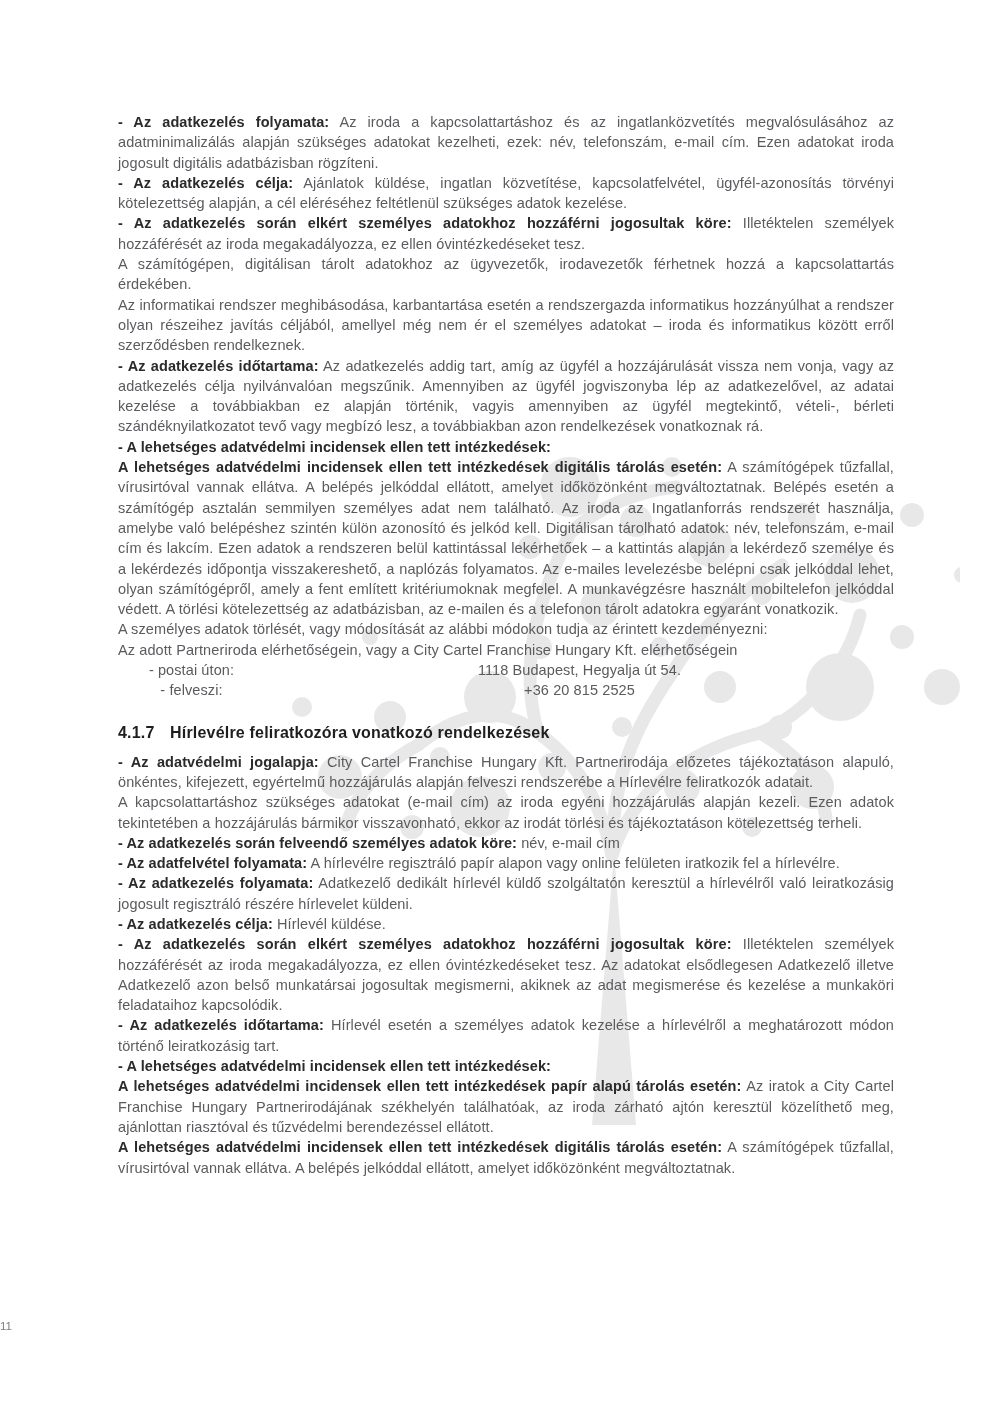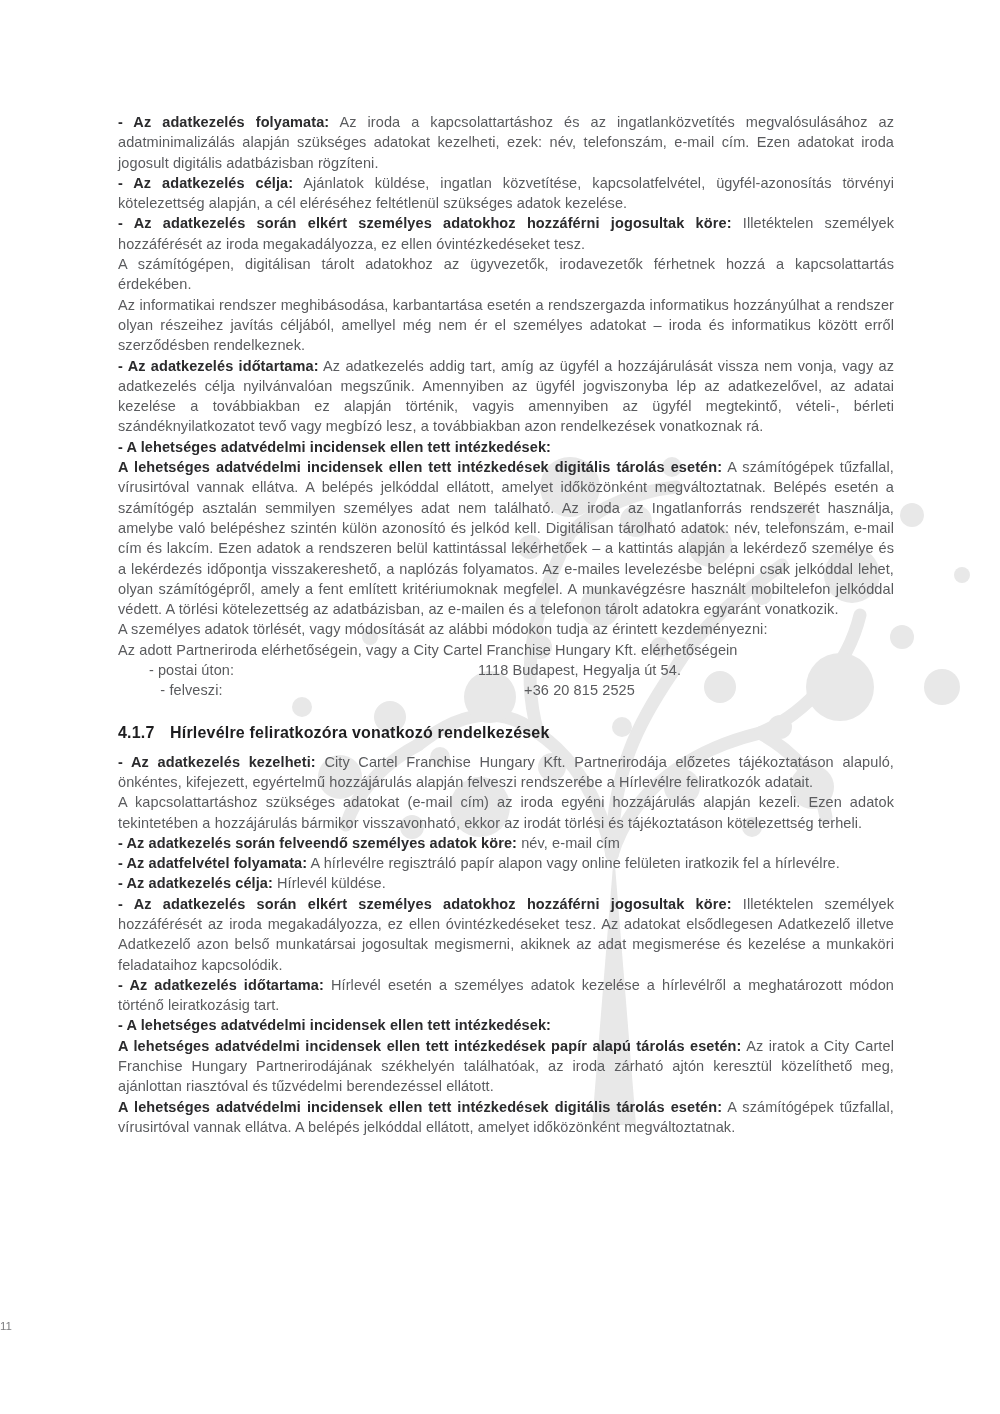--- a/index.html
+++ b/index.html
@@ -2,21 +2,20 @@
 <html lang="hu"><head>
 <meta charset="utf-8">
 <style>
   html,body{margin:0;padding:0;background:#ffffff;}
   .page{
     position:relative;
     width:960px;height:1414px;
     background:#ffffff;
     overflow:hidden;
     font-family:"Liberation Sans","DejaVu Sans",sans-serif;
-    padding-left:26px;
   }
   .watermark{
     position:absolute;left:240px;top:425px;width:770px;height:730px;
     z-index:0;pointer-events:none;
   }
   .doc-body{
     position:absolute;left:118px;top:112px;width:776px;
     z-index:1;
     font-size:14.5px;line-height:20.3px;
     color:#5a5b5e;
@@ -123,28 +122,29 @@
   <div class="contact-row">
     <span class="contact-label">- felveszi:</span>
     <span class="contact-value">+36 20 815 2525</span>
   </div>
 
   <h2 class="section-heading">
     <span class="h-num">4.1.7</span>
     <span class="h-title">Hírlevélre feliratkozóra vonatkozó rendelkezések</span>
   </h2>
 
-  <p class="para"><strong>- Az adatkezelés kezelheti:</strong><span> City Cartel Franchise Hungary Kft. Partnerirodája előzetes tájékoztatáson alapuló, önkéntes, kifejezett, egyértelmű hozzájárulás alapján felveszi rendszerébe a Hírlevélre feliratkozók adatait.</span></p>
+  <p class="para"><strong>- Az adatvédelmi jogalapja:</strong><span> City Cartel Franchise Hungary Kft. Partnerirodája előzetes tájékoztatáson alapuló, önkéntes, kifejezett, egyértelmű hozzájárulás alapján felveszi rendszerébe a Hírlevélre feliratkozók adatait.</span></p>
 
   <p class="para"><span>A kapcsolattartáshoz szükséges adatokat (e-mail cím) az iroda egyéni hozzájárulás alapján kezeli. Ezen adatok tekintetében a hozzájárulás bármikor visszavonható, ekkor az irodát törlési és tájékoztatáson kötelezettség terheli.</span></p>
 
   <p class="para"><strong>- Az adatkezelés során felveendő személyes adatok köre:</strong><span> név, e-mail cím</span></p>
 
   <p class="para"><strong>- Az adatfelvétel folyamata:</strong><span> A hírlevélre regisztráló papír alapon vagy online felületen iratkozik fel a hírlevélre.</span></p>
 
+  <p class="para"><strong>- Az adatkezelés folyamata:</strong><span> Adatkezelő dedikált hírlevél küldő szolgáltatón keresztül a hírlevélről való leiratkozásig jogosult regisztráló részére hírlevelet küldeni.</span></p>
 
   <p class="para"><strong>- Az adatkezelés célja:</strong><span> Hírlevél küldése.</span></p>
 
   <p class="para"><strong>- Az adatkezelés során elkért személyes adatokhoz hozzáférni jogosultak köre:</strong><span> Illetéktelen személyek hozzáférését az iroda megakadályozza, ez ellen óvintézkedéseket tesz. Az adatokat elsődlegesen Adatkezelő illetve Adatkezelő azon belső munkatársai jogosultak megismerni, akiknek az adat megismerése és kezelése a munkaköri feladataihoz kapcsolódik.</span></p>
 
   <p class="para"><strong>- Az adatkezelés időtartama:</strong><span> Hírlevél esetén a személyes adatok kezelése a hírlevélről a meghatározott módon történő leiratkozásig tart.</span></p>
 
   <p class="para"><strong>- A lehetséges adatvédelmi incidensek ellen tett intézkedések:</strong></p>
 
   <p class="para"><strong>A lehetséges adatvédelmi incidensek ellen tett intézkedések papír alapú tárolás esetén:</strong><span> Az iratok a City Cartel Franchise Hungary Partnerirodájának székhelyén találhatóak, az iroda zárható ajtón keresztül közelíthető meg, ajánlottan riasztóval és tűzvédelmi berendezéssel ellátott.</span></p>

